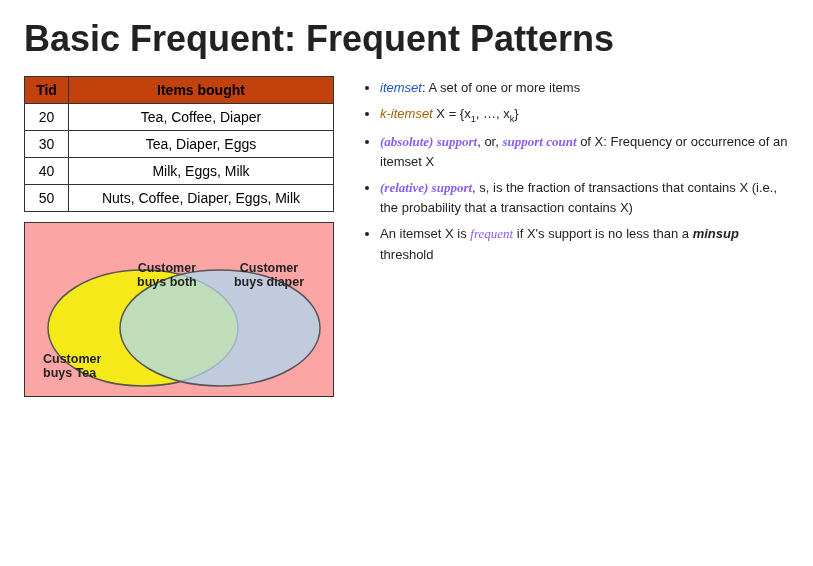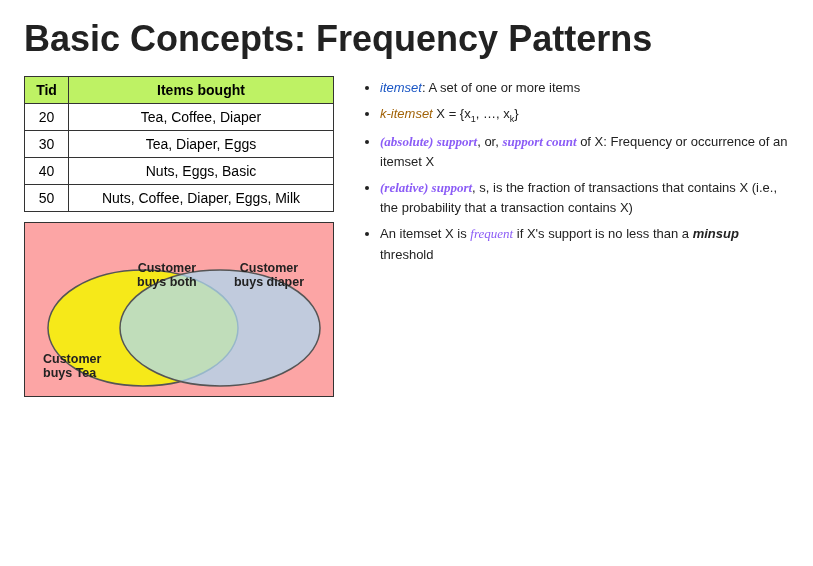--- a/index.html
+++ b/index.html
@@ -49,21 +49,21 @@
       width: 100%;
     }
 
     table {
       width: 100%;
       border-collapse: collapse;
       font-size: 14px;
     }
 
     table th {
-      background: #bef264;
+      background: #c2410c;
       border: 1.5px solid #333;
       padding: 5px 10px;
       text-align: center;
       font-weight: bold;
     }
 
     table td {
       border: 1.5px solid #333;
       padding: 5px 10px;
       text-align: center;
@@ -154,21 +154,21 @@
     .color-teal { color: #8b5cf6; font-family: Liberation Serif, serif; }
     .italic { font-style: italic; }
     .bold { font-weight: bold; }
 
     sub { font-size: 0.7em; }
   </style>
 </head>
 <body>
 
 <div class="page">
-  <div class="title">Basic Concepts: Frequency Patterns</div>
+  <div class="title">Basic Frequent: Frequent Patterns</div>
 
   <div class="content-row">
 
     <div class="left-panel">
       <table class="table-wrapper">
         <thead>
           <tr>
             <th>Tid</th>
             <th>Items bought</th>
           </tr>
@@ -177,21 +177,21 @@
             <tr>
       <td class="tid-col">20</td>
       <td class="items-col">Tea, Coffee, Diaper</td>
     </tr>
             <tr>
       <td class="tid-col">30</td>
       <td class="items-col">Tea, Diaper, Eggs</td>
     </tr>
             <tr>
       <td class="tid-col">40</td>
-      <td class="items-col">Nuts, Eggs, Basic</td>
+      <td class="items-col">Milk, Eggs, Milk</td>
     </tr>
             <tr>
       <td class="tid-col">50</td>
       <td class="items-col">Nuts, Coffee, Diaper, Eggs, Milk</td>
     </tr>
           </tbody>
       </table>
 
       <div class="venn-container">
         <svg class="venn-svg" viewBox="0 0 310 175" xmlns="http://www.w3.org/2000/svg">

